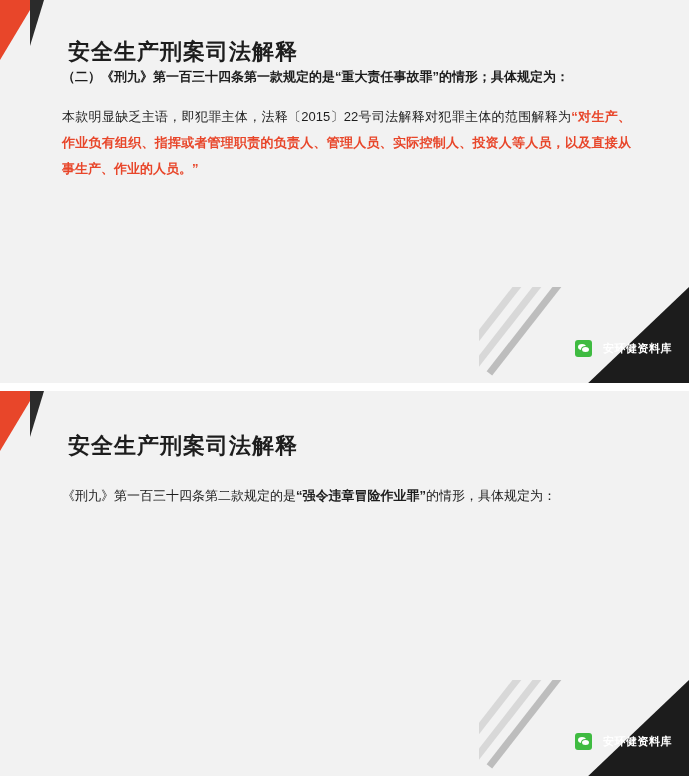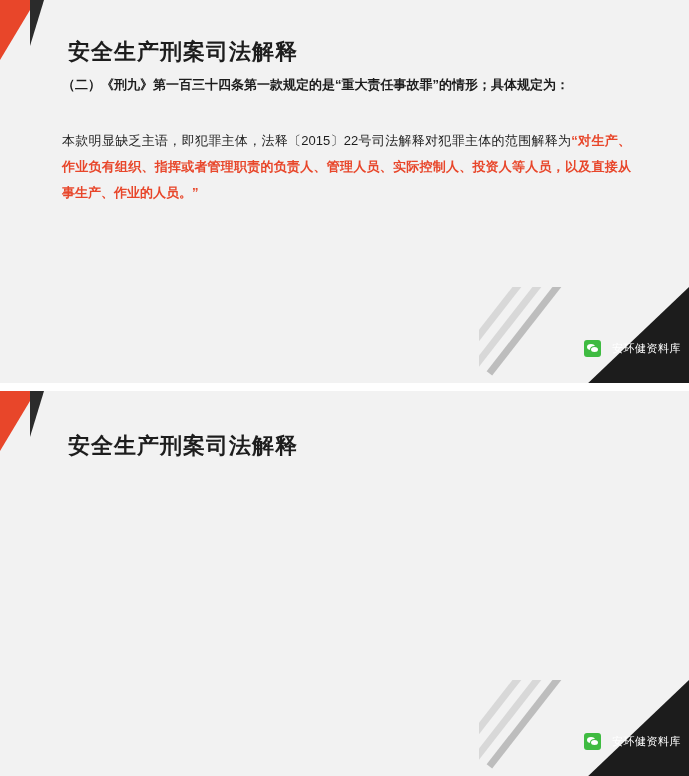--- a/index.html
+++ b/index.html
@@ -71,26 +71,27 @@
     height: 150px;
     transform: rotate(38deg);
     transform-origin: top left;
   }
   .corner-br .s1 { left: 60px; top: -34px; }
   .corner-br .s2 { left: 80px; top: -34px; }
   .corner-br .s3 { left: 100px; top: -34px; background: #bdbdbd; }
 
   .brand {
     position: absolute;
-    right: 8px;
+    right: 17px;
     bottom: 26px;
     display: flex;
     align-items: center;
     gap: 11px;
     z-index: 5;
+    font-weight: bold;
   }
   .brand .wc {
     width: 17px; height: 17px;
     border-radius: 3px;
     background: #3fbb41;
     position: relative;
     flex: none;
   }
   .brand .wc::before {
     content: "";
@@ -125,32 +126,32 @@
     letter-spacing: 1px;
   }
   .card-1 .title { top: 22px; }
   .card-2 .title { top: 25px; }
 
   .body {
     position: absolute;
     left: 62px;
     right: 58px;
   }
-  .card-1 .body { top: 72px; }
+  .card-1 .body { top: 64px; }
   .card-2 .body { top: 78px; }
 
   p.para {
     margin: 0 0 14px 0;
     font-size: 13px;
     line-height: 26px;
     color: #1d1d1d;
     text-align: justify;
   }
   p.para.tight { margin-bottom: 10px; }
-  p.para.spaced { margin-top: 30px; }
+  p.para.spaced { margin-top: 14px; }
   .red { color: #e8462a; }
   .bold { font-weight: bold; }
   .emph { font-weight: bold; color: #1d1d1d; }
 </style>
 </head>
 <body>
 
 <div class="page">
 
   <section class="card card-1">
@@ -187,20 +188,23 @@
 
   <section class="card card-2">
     <div class="corner-tl">
       <span class="orange"></span>
       <span class="dark"></span>
     </div>
 
     <h1 class="title">安全生产刑案司法解释</h1>
 
     <div class="body">
+      <p class="para spaced">
+        <span>《刑九》第一百三十四条第二款规定的是</span><span class="emph">“强令违章冒险作业罪”</span><span>的情形，具体规定为：</span>
+      </p>
     </div>
 
     <div class="corner-br">
       <span class="blk"></span>
       <span class="stripe s1"></span>
       <span class="stripe s2"></span>
       <span class="stripe s3"></span>
     </div>
 
     <div class="brand">

